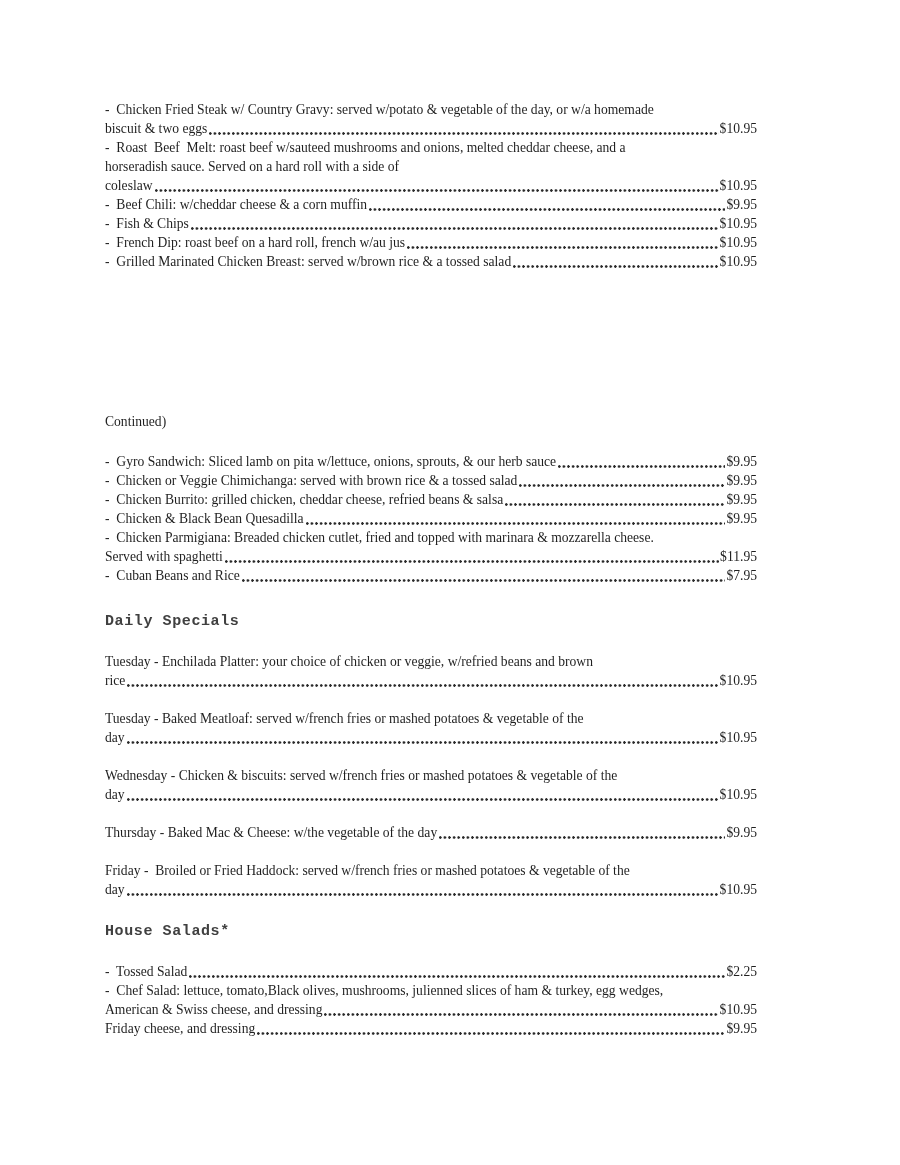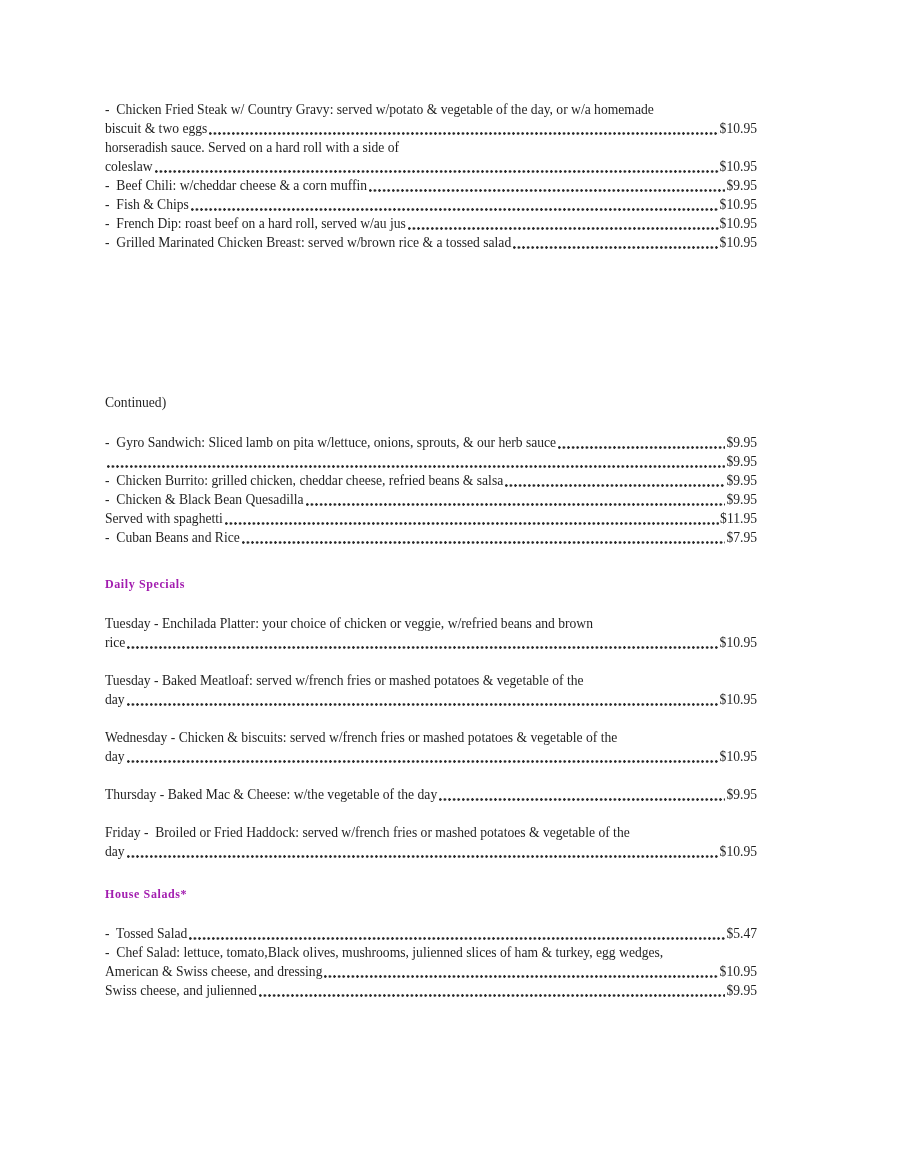--- a/index.html
+++ b/index.html
@@ -45,58 +45,60 @@
     bottom: 3px;
     height: 3px;
     background-image: radial-gradient(circle at 1.3px 1.5px, #2a2a2a 1.05px, transparent 1.5px);
     background-size: 4.6px 3px;
     background-repeat: repeat-x;
   }
   .spacer-large { height: 141px; }
   .continued-label { line-height: 19px; }
   .continued-items { margin-top: 21px; }
   .heading {
-    font-family: Liberation Serif, serif;
+    font-family: Liberation Mono, monospace;
     font-weight: 700;
-    font-size: 12px;
+    font-size: 15px;
     letter-spacing: 0.6px;
     line-height: 26px;
     margin: 24px 0 0 0;
-    color: #a21caf;
+    color: #404040;
   }
   .heading-salads { margin-top: 20px; }
   .special { margin-top: 19px; }
   .heading + .special { margin-top: 17px; }
   .salads { margin-top: 17px; }
 </style>
 </head>
 <body>
 
 <div class="page">
 
   <div class="menu-block">
       <div class="line"><span class="txt">-  Chicken Fried Steak w/ Country Gravy: served w/potato &amp; vegetable of the day, or w/a homemade</span></div>
       <div class="line"><span class="txt">biscuit &amp; two eggs</span><span class="leader"></span><span class="price">$10.95</span></div>
+      <div class="line"><span class="txt">-  Roast  Beef  Melt: roast beef w/sauteed mushrooms and onions, melted cheddar cheese, and a</span></div>
       <div class="line"><span class="txt">horseradish sauce. Served on a hard roll with a side of</span></div>
       <div class="line"><span class="txt">coleslaw</span><span class="leader"></span><span class="price">$10.95</span></div>
       <div class="line"><span class="txt">-  Beef Chili: w/cheddar cheese &amp; a corn muffin</span><span class="leader"></span><span class="price">$9.95</span></div>
       <div class="line"><span class="txt">-  Fish &amp; Chips</span><span class="leader"></span><span class="price">$10.95</span></div>
-      <div class="line"><span class="txt">-  French Dip: roast beef on a hard roll, served w/au jus</span><span class="leader"></span><span class="price">$10.95</span></div>
+      <div class="line"><span class="txt">-  French Dip: roast beef on a hard roll, french w/au jus</span><span class="leader"></span><span class="price">$10.95</span></div>
       <div class="line"><span class="txt">-  Grilled Marinated Chicken Breast: served w/brown rice &amp; a tossed salad</span><span class="leader"></span><span class="price">$10.95</span></div>
     </div>
 
   <div class="spacer-large"></div>
 
   <div class="continued-label">Continued)</div>
 
   <div class="menu-block continued-items">
       <div class="line"><span class="txt">-  Gyro Sandwich: Sliced lamb on pita w/lettuce, onions, sprouts, &amp; our herb sauce</span><span class="leader"></span><span class="price">$9.95</span></div>
-      <div class="line"><span class="leader"></span><span class="price">$9.95</span></div>
+      <div class="line"><span class="txt">-  Chicken or Veggie Chimichanga: served with brown rice &amp; a tossed salad</span><span class="leader"></span><span class="price">$9.95</span></div>
       <div class="line"><span class="txt">-  Chicken Burrito: grilled chicken, cheddar cheese, refried beans &amp; salsa</span><span class="leader"></span><span class="price">$9.95</span></div>
       <div class="line"><span class="txt">-  Chicken &amp; Black Bean Quesadilla</span><span class="leader"></span><span class="price">$9.95</span></div>
+      <div class="line"><span class="txt">-  Chicken Parmigiana: Breaded chicken cutlet, fried and topped with marinara &amp; mozzarella cheese.</span></div>
       <div class="line"><span class="txt">Served with spaghetti</span><span class="leader"></span><span class="price">$11.95</span></div>
       <div class="line"><span class="txt">-  Cuban Beans and Rice</span><span class="leader"></span><span class="price">$7.95</span></div>
     </div>
 
   <h2 class="heading">Daily Specials</h2>
 
   <div class="special">
       <div class="line"><span class="txt">Tuesday - Enchilada Platter: your choice of chicken or veggie, w/refried beans and brown</span></div>
       <div class="line"><span class="txt">rice</span><span class="leader"></span><span class="price">$10.95</span></div>
     </div>
@@ -112,19 +114,19 @@
       <div class="line"><span class="txt">Thursday - Baked Mac &amp; Cheese: w/the vegetable of the day</span><span class="leader"></span><span class="price">$9.95</span></div>
     </div>
   <div class="special">
       <div class="line"><span class="txt">Friday -  Broiled or Fried Haddock: served w/french fries or mashed potatoes &amp; vegetable of the</span></div>
       <div class="line"><span class="txt">day</span><span class="leader"></span><span class="price">$10.95</span></div>
     </div>
 
   <h2 class="heading heading-salads">House Salads*</h2>
 
   <div class="menu-block salads">
-      <div class="line"><span class="txt">-  Tossed Salad</span><span class="leader"></span><span class="price">$5.47</span></div>
+      <div class="line"><span class="txt">-  Tossed Salad</span><span class="leader"></span><span class="price">$2.25</span></div>
       <div class="line"><span class="txt">-  Chef Salad: lettuce, tomato,Black olives, mushrooms, julienned slices of ham &amp; turkey, egg wedges,</span></div>
       <div class="line"><span class="txt">American &amp; Swiss cheese, and dressing</span><span class="leader"></span><span class="price">$10.95</span></div>
-      <div class="line"><span class="txt">Swiss cheese, and julienned</span><span class="leader"></span><span class="price">$9.95</span></div>
+      <div class="line"><span class="txt">Friday cheese, and dressing</span><span class="leader"></span><span class="price">$9.95</span></div>
     </div>
 
 </div>
 
 </body></html>

